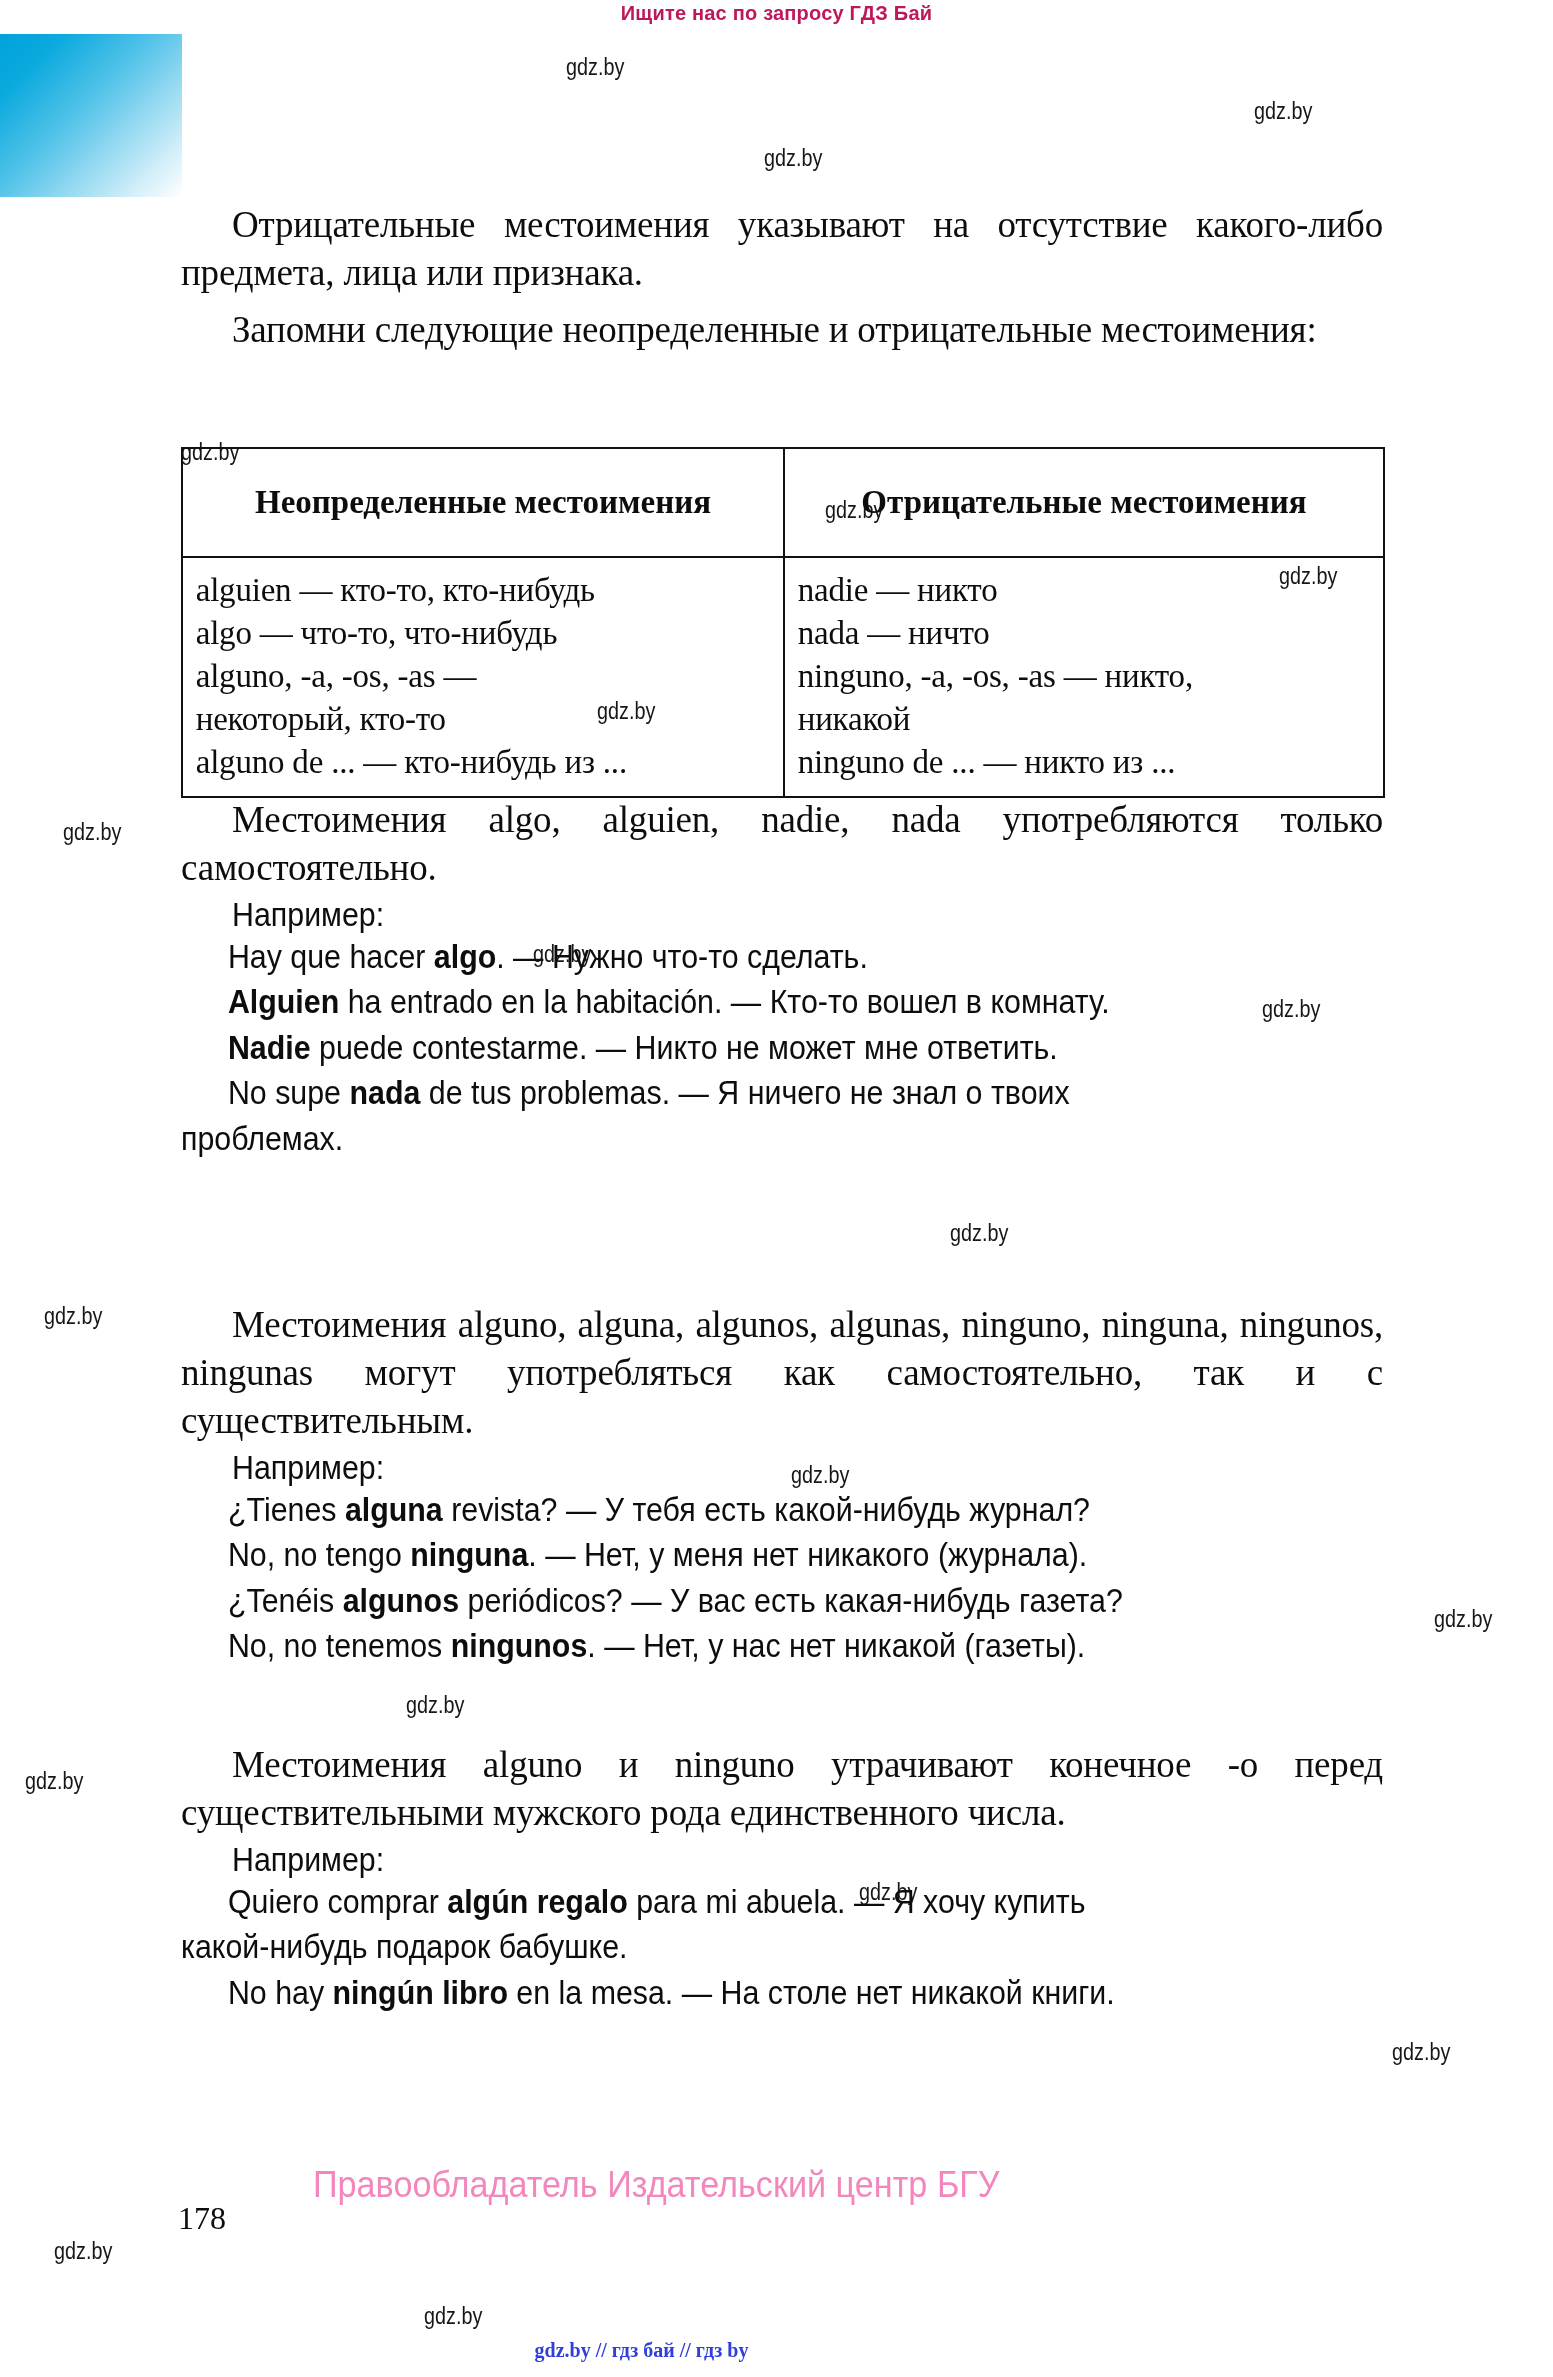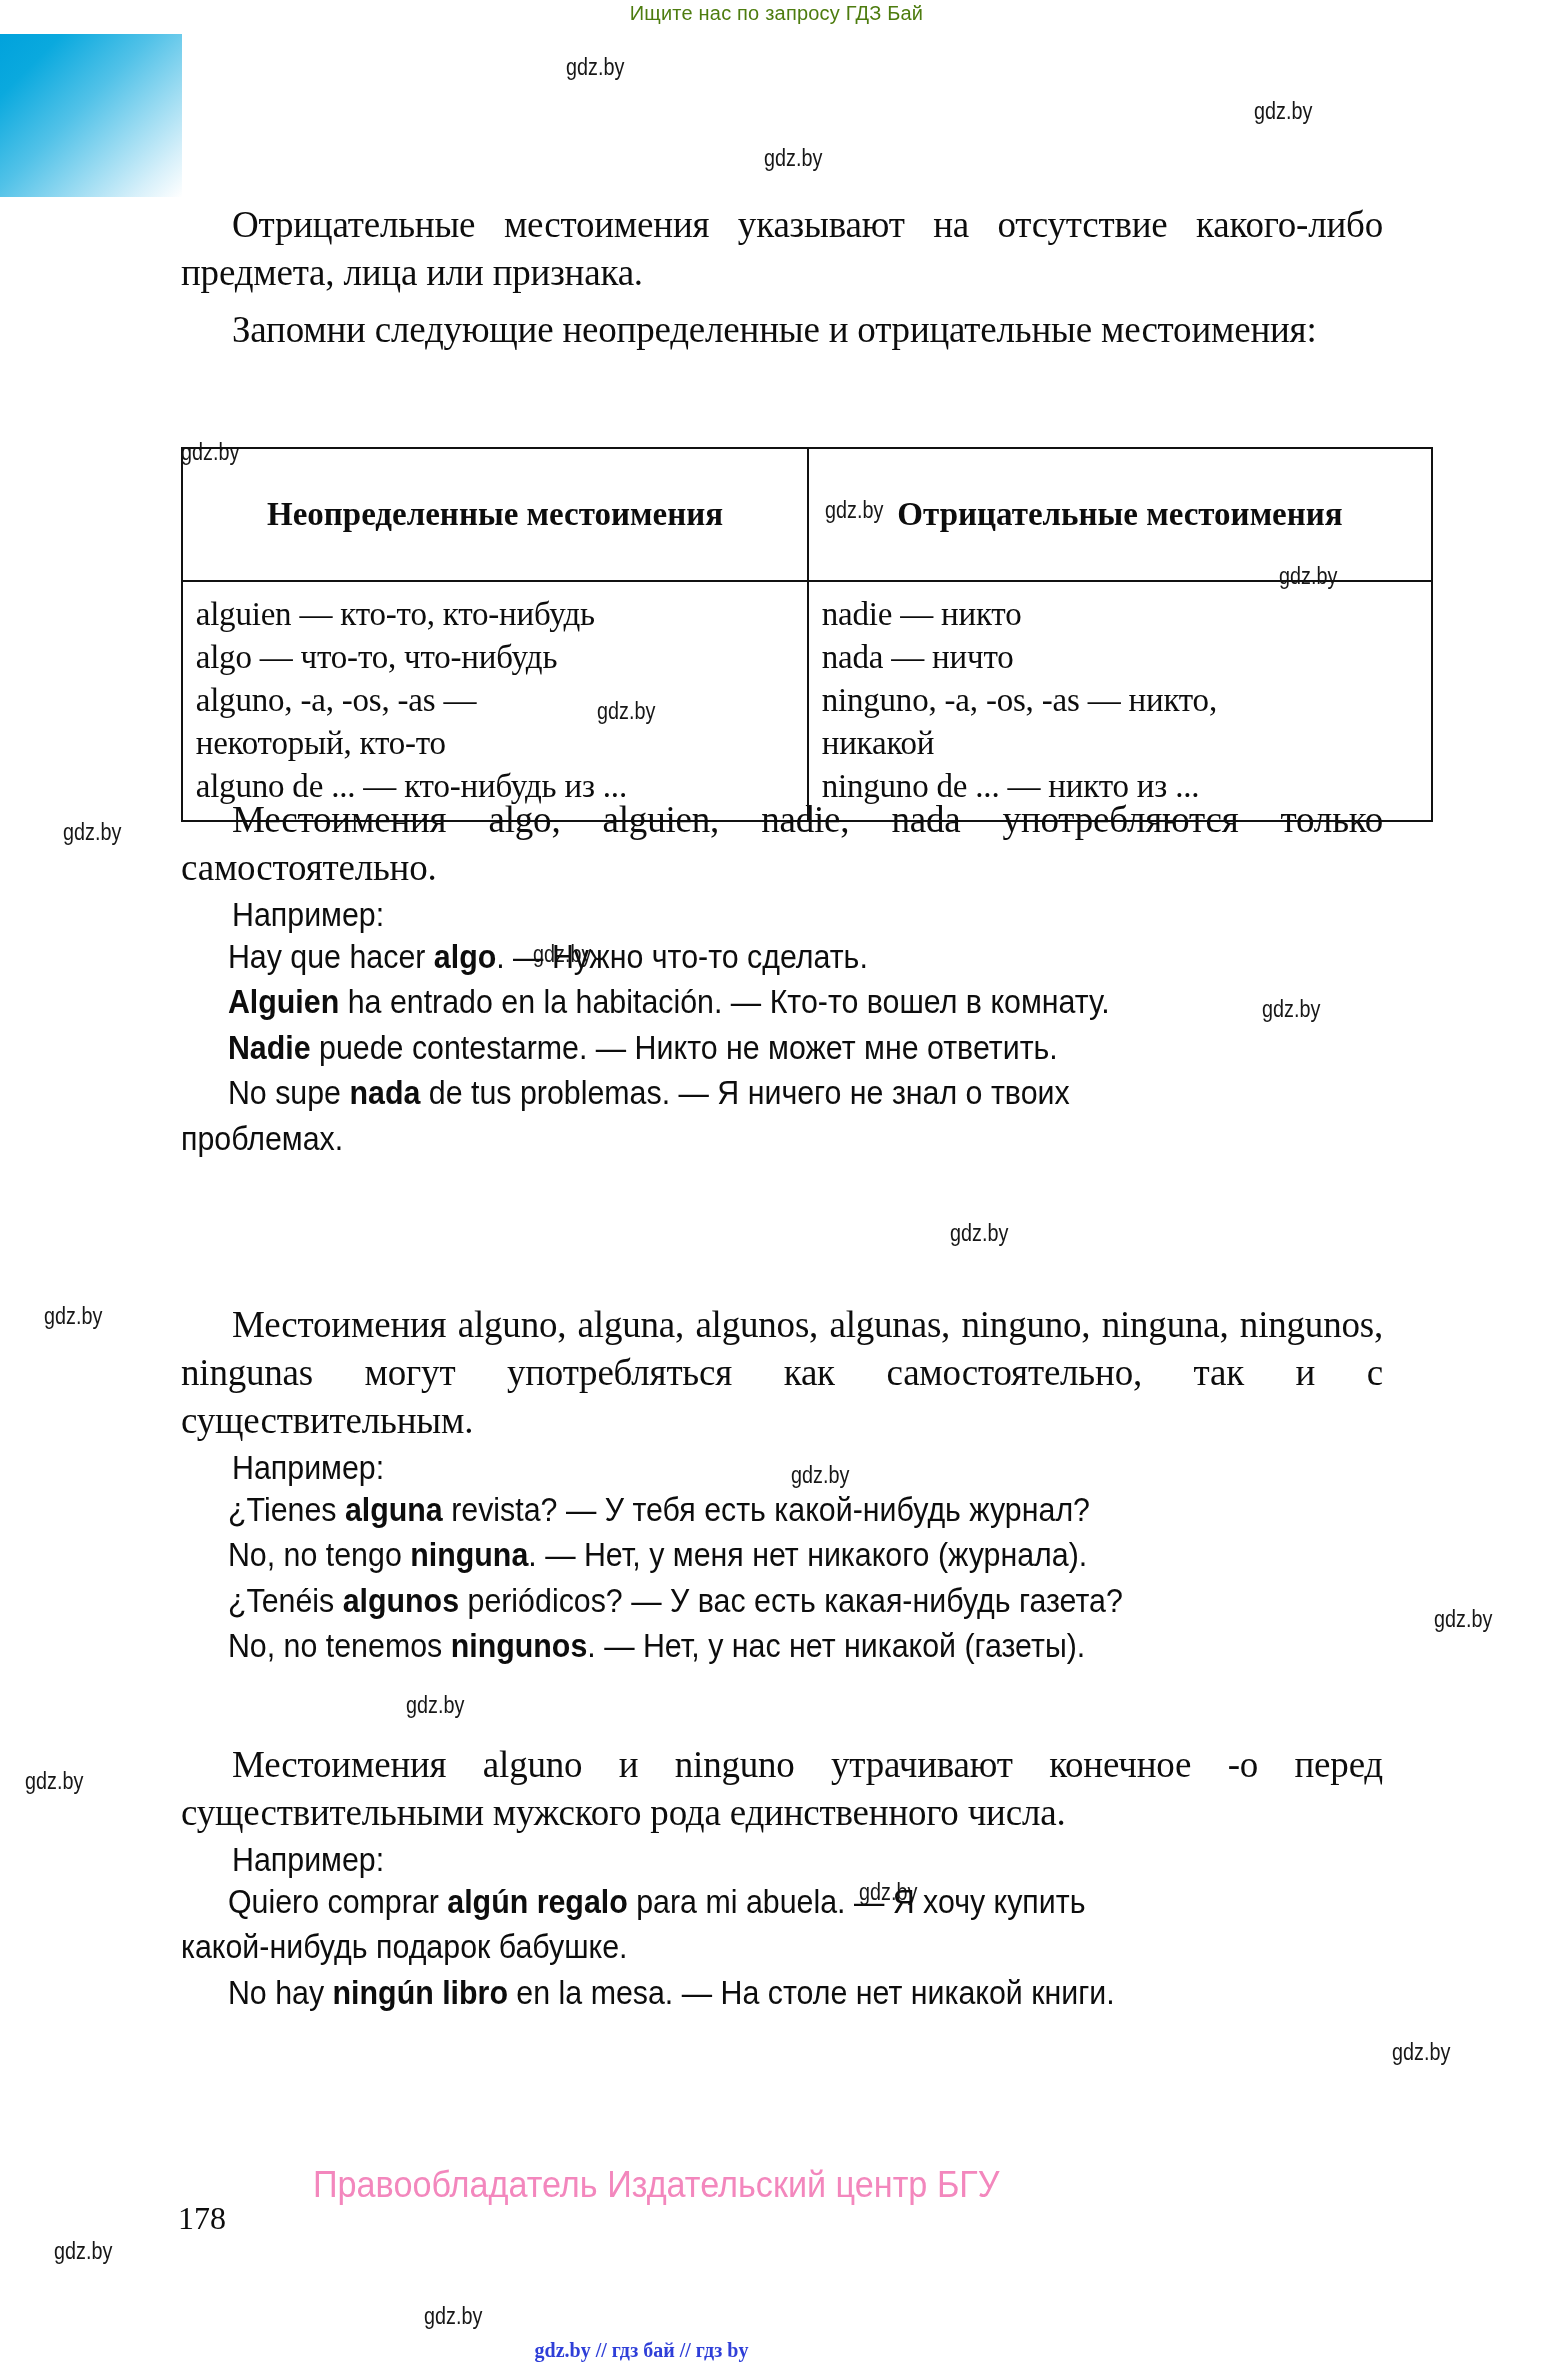--- a/index.html
+++ b/index.html
@@ -17,23 +17,23 @@
   }
 
   
   #promo-banner {
     position: absolute;
     top: 1.8px;
     left: 0;
     width: 1553px;
     text-align: center;
     font-family: "Liberation Sans", sans-serif;
-    font-weight: normal;
+    font-weight: bold;
     font-size: 20px;
-    color: #4d7c0f;
+    color: #be185d;
     letter-spacing: 0.2px;
   }
 
   
   #corner-gradient {
     position: absolute;
     left: 0;
     top: 34px;
     width: 182px;
     height: 163px;
@@ -82,21 +82,21 @@
   #pronoun-table {
     position: absolute;
     left: 181px;
     top: 447px;
     width: 1199px;
     border-collapse: collapse;
     table-layout: fixed;
   }
   #pronoun-table td, #pronoun-table th {
     border: 2.7px solid #111111;
-    padding: 12px;
+    padding: 0;
     vertical-align: top;
   }
   #pronoun-table th {
     height: 107px;
     font-size: 33px;
     font-weight: bold;
     text-align: center;
     vertical-align: middle;
     line-height: 1.28;
     font-family: "Liberation Serif", "DejaVu Serif", serif;

